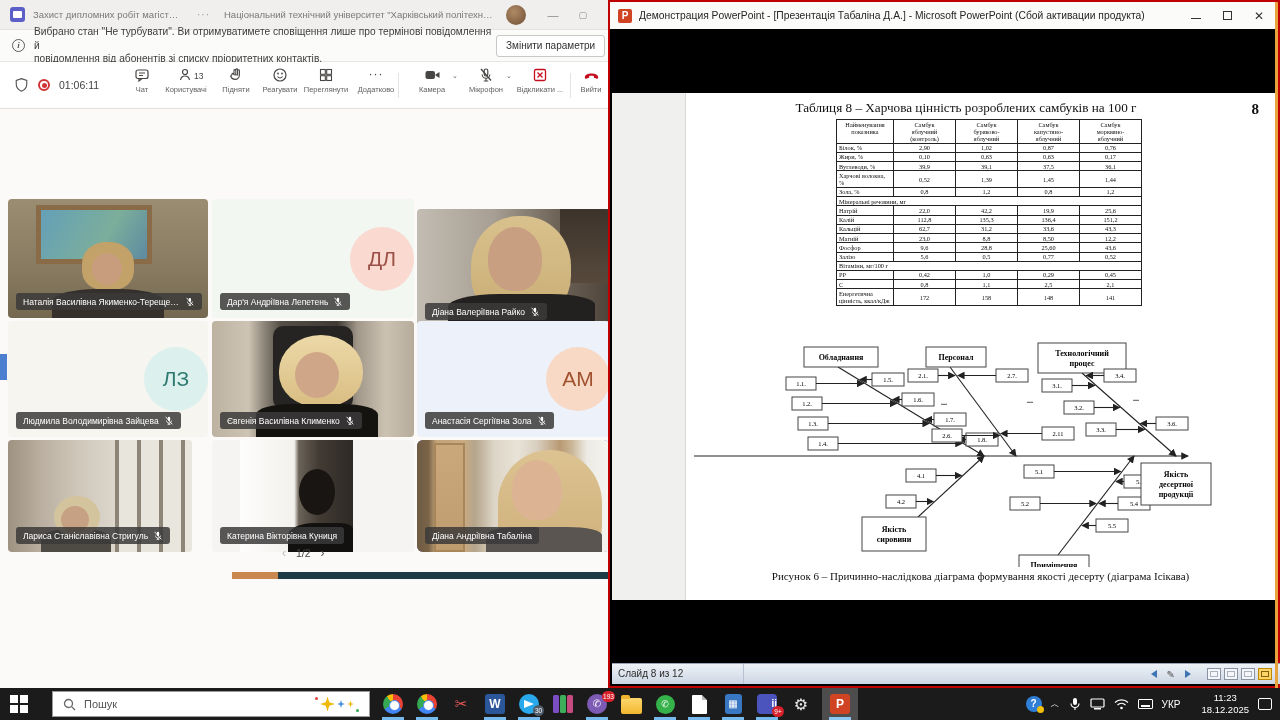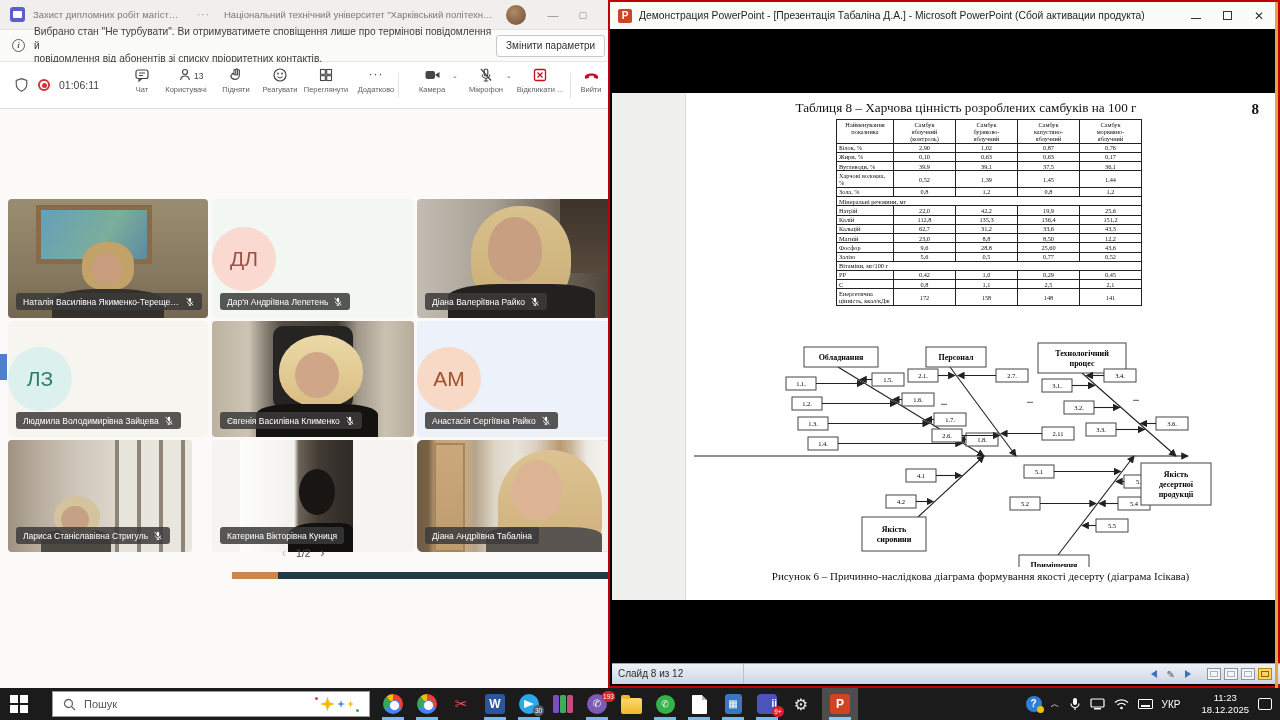--- a/index.html
+++ b/index.html
@@ -37,21 +37,21 @@
   .c-sep { position:absolute; top:11px; width:1px; height:25px; background:#e4e3e1; }
   .c-chev { position:absolute; font-size:7px; color:#616161; top:10px; }
 
   
   #gallery { position:absolute; left:0; top:109px; width:620px; height:579px; background:#fbfaf9; }
   .tile { position:absolute; overflow:hidden; border-radius:4px; background:#f3f2f1; }
   .tile .video { position:absolute; inset:0; }
   .tile .video i { position:absolute; }
   .pill { position:absolute; left:8px; bottom:8px; height:17px; background:rgba(59,58,57,.85); border-radius:3px; display:flex; align-items:center; gap:5px; padding:0 7px; color:#fff; font-size:8.5px; white-space:nowrap; max-width:186px; z-index:3; }
   .pill .nm { overflow:hidden; text-overflow:ellipsis; }
-  .ini-wrap { position:absolute; inset:0; display:flex; align-items:center; justify-content:flex-start; }
+  .ini-wrap { position:absolute; inset:0; display:flex; align-items:center; justify-content:flex-end; }
   .ini-circle { width:64px; height:64px; border-radius:50%; display:flex; align-items:center; justify-content:center; font-size:21px; }
   .speaking { outline:2.5px solid #7b68c9; outline-offset:-2.5px; border-radius:6px; }
 
   .t0 .video { background:linear-gradient(180deg,#9a8d72,#877a60 60%,#73684f); }
   .t0 i.a1 { left:14%; top:5%; width:58%; height:50%; background:linear-gradient(120deg,#64a0b8,#7cae9b 60%,#5d8aa0); border:5px solid #8a6b48; }
   .t0 i.a2 { left:37%; top:36%; width:52px; height:48px; border-radius:45% 45% 40% 40%; background:#c2a269; }
   .t0 i.a3 { left:42%; top:45%; width:30px; height:32px; border-radius:50%; background:#c79d7d; }
   .t0 .video::after { content:""; position:absolute; left:22%; bottom:-2px; width:56%; height:26%; border-radius:40% 40% 0 0; background:#35302c; }
 
   .t2 .video { background:linear-gradient(90deg,#c3bcb2 0%,#a79f93 40%,#6e6458 72%,#4e443a 100%); }
@@ -315,21 +315,21 @@
         </div>
         <div class="pill">
           <span class="nm">Дар'я Андріївна Лепетень</span>
           <svg width="10" height="10" viewBox="0 0 12 12">
             <rect x="4.6" y="1" width="2.8" height="5" rx="1.4" fill="#fff"></rect>
             <path d="M3 5.5c0 1.7 1.3 3 3 3s3-1.3 3-3M6 8.5V10M4.3 10h3.4" stroke="#fff" fill="none" stroke-width="1"></path>
             <line x1="2" y1="1" x2="10" y2="10" stroke="#fff" stroke-width="1.1"></line>
           </svg>
         </div>
       </div>
-      <div class="tile t2" style="left: 417px; top: 90px; width: 193px; height: 119px;">
+      <div class="tile t2" style="left: 417px; top: 100px; width: 193px; height: 119px;">
         <div class="video">
           <i class="a1"></i>
           <i class="a2"></i>
           <i class="a3"></i>
         </div>
         <div class="pill">
           <span class="nm">Діана Валеріївна Райко</span>
           <svg width="10" height="10" viewBox="0 0 12 12">
             <rect x="4.6" y="1" width="2.8" height="5" rx="1.4" fill="#fff"></rect>
             <path d="M3 5.5c0 1.7 1.3 3 3 3s3-1.3 3-3M6 8.5V10M4.3 10h3.4" stroke="#fff" fill="none" stroke-width="1"></path>
@@ -363,21 +363,21 @@
             <path d="M3 5.5c0 1.7 1.3 3 3 3s3-1.3 3-3M6 8.5V10M4.3 10h3.4" stroke="#fff" fill="none" stroke-width="1"></path>
             <line x1="2" y1="1" x2="10" y2="10" stroke="#fff" stroke-width="1.1"></line>
           </svg>
         </div>
       </div>
       <div class="tile t5" style="left: 417px; top: 212px; width: 193px; height: 116px; background: rgb(237, 241, 249);">
         <div class="ini-wrap">
           <div class="ini-circle" style="background: rgb(248, 217, 198); color: rgb(160, 81, 46);">АМ</div>
         </div>
         <div class="pill">
-          <span class="nm">Анастасія Сергіївна Райко</span>
+          <span class="nm">Анастасія Сергіївна Зола</span>
           <svg width="10" height="10" viewBox="0 0 12 12">
             <rect x="4.6" y="1" width="2.8" height="5" rx="1.4" fill="#fff"></rect>
             <path d="M3 5.5c0 1.7 1.3 3 3 3s3-1.3 3-3M6 8.5V10M4.3 10h3.4" stroke="#fff" fill="none" stroke-width="1"></path>
             <line x1="2" y1="1" x2="10" y2="10" stroke="#fff" stroke-width="1.1"></line>
           </svg>
         </div>
       </div>
       <div class="tile t6" style="left: 8px; top: 331px; width: 184px; height: 112px;">
         <div class="video">
           <i class="a1"></i>

